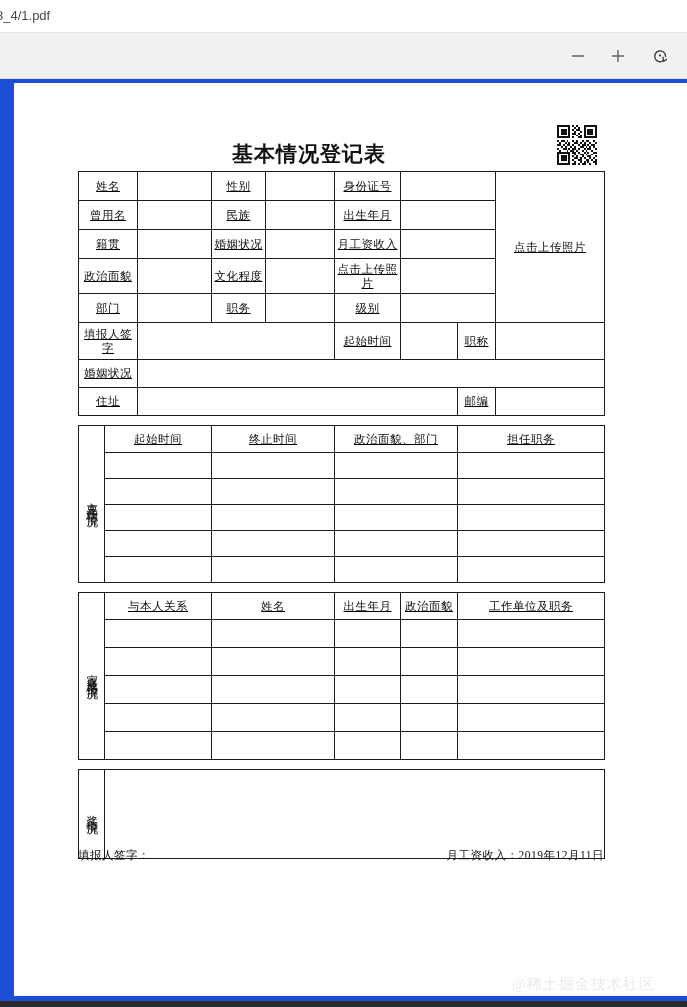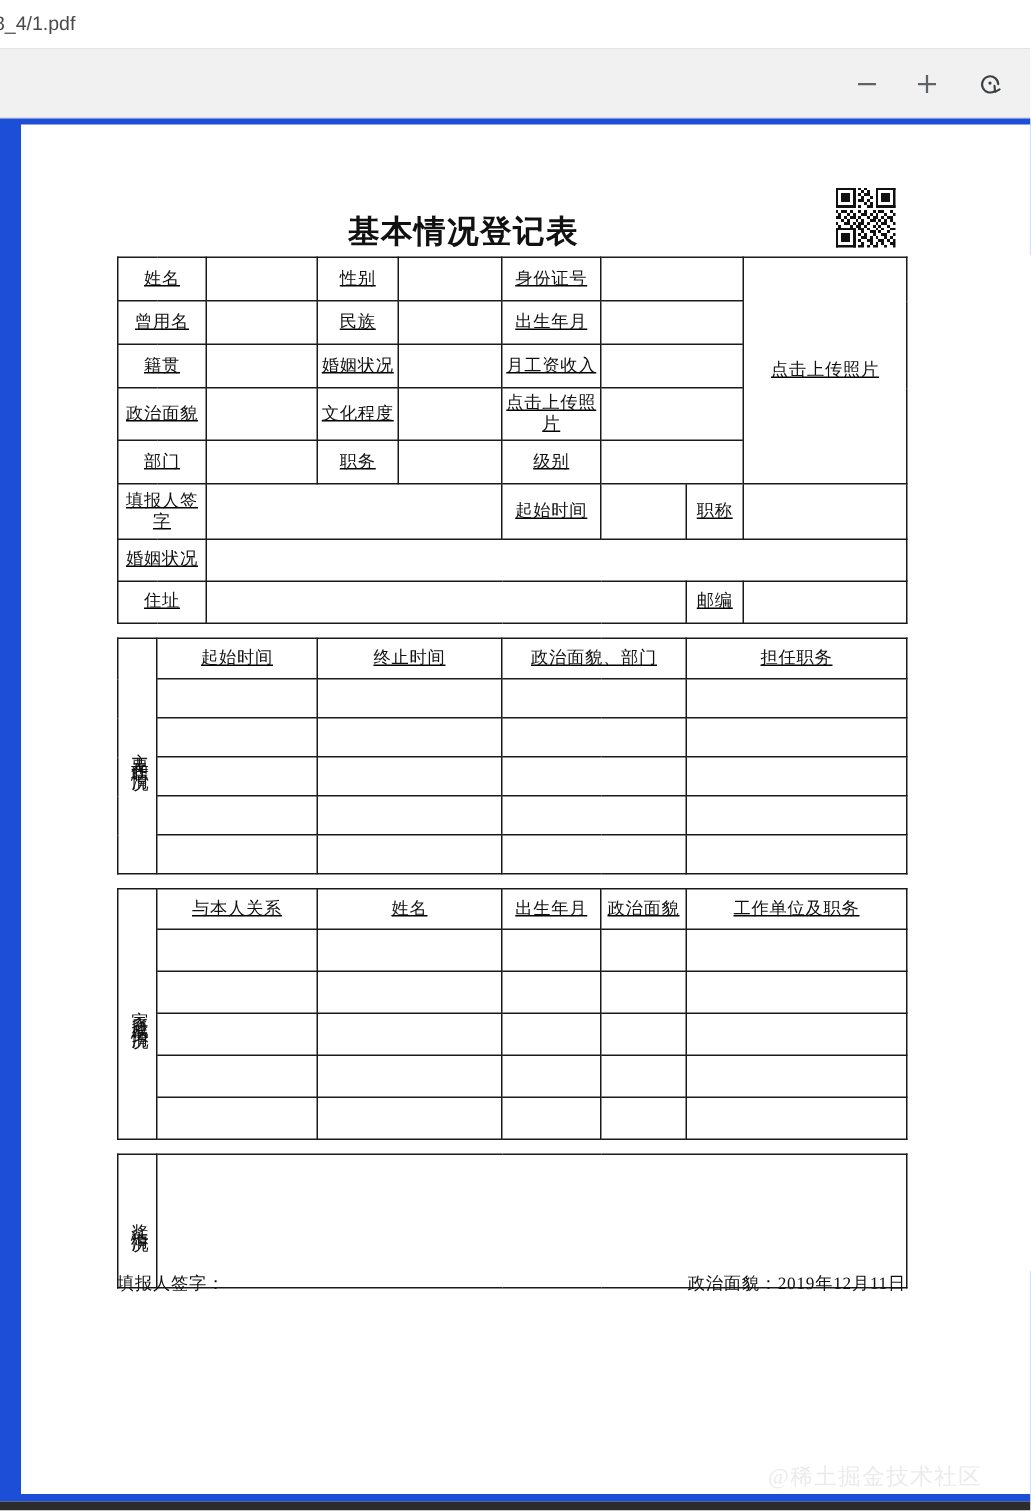--- a/index.html
+++ b/index.html
@@ -501,20 +501,20 @@
         <td style="height:88px;width:26px">
           <span class="vlabel">奖惩情况</span>
         </td>
         <td colspan="8" class="val"></td>
       </tr>
     </tbody>
       </table>
 
     <div class="footer-line">
       <span class="footer-left">填报人签字：</span>
-      <span class="footer-right">政治面貌：2019年12月11日</span>
+      <span class="footer-right">月工资收入：2019年12月11日</span>
     </div>
 
     <div class="watermark">@稀土掘金技术社区</div>
   </div>
 </div>
 
 <div class="viewer-bottom-bar"></div>
 
 </body></html>

